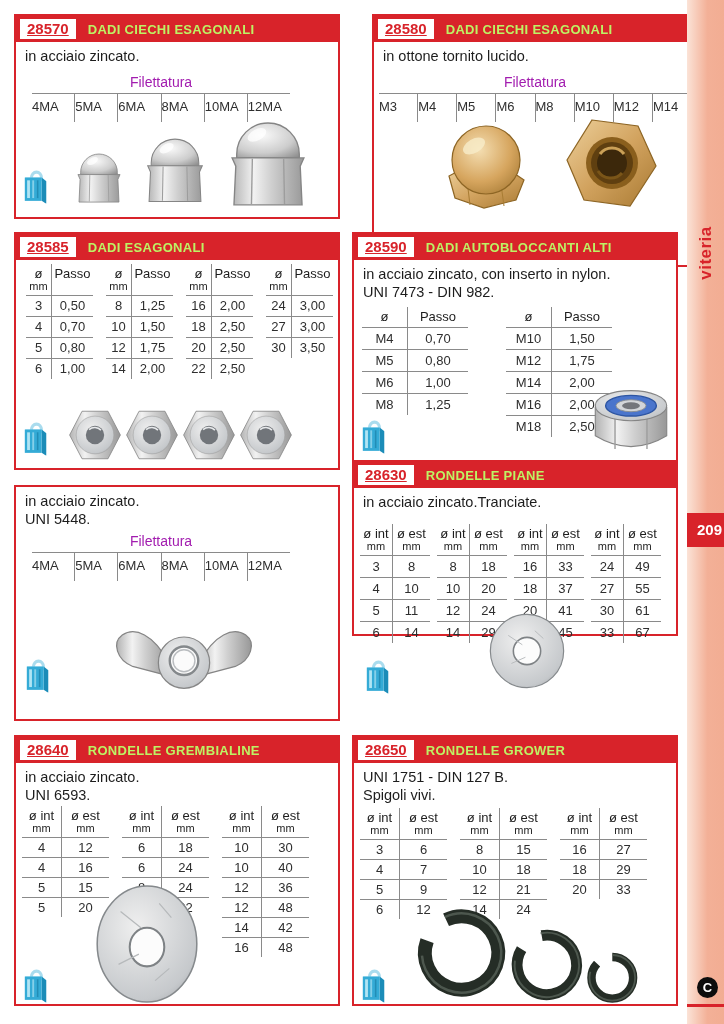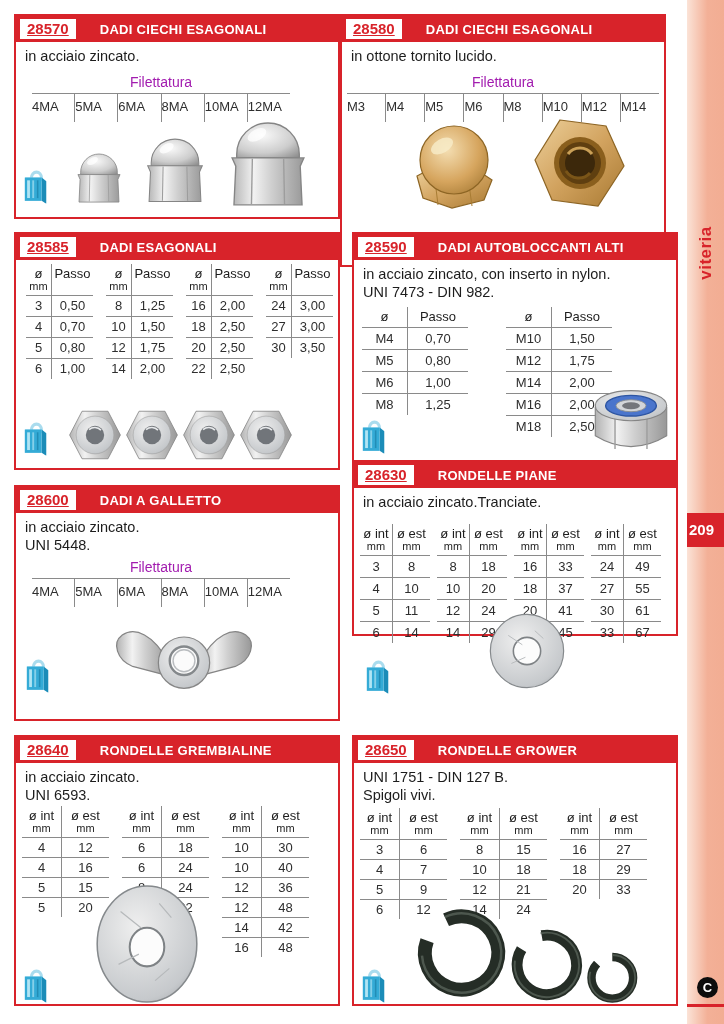--- a/index.html
+++ b/index.html
@@ -5,21 +5,21 @@
   *{margin:0;padding:0;box-sizing:border-box}
   html,body{width:724px;height:1024px}
   body{font-family:"Liberation Sans",sans-serif;background:#fff;position:relative;overflow:hidden}
   #page{position:absolute;inset:0;background:#fff}
 
   
   .box{position:absolute;width:326px;background:#fff;border:2px solid #d8232a}
   .box-head{position:relative;height:26px;background:#d8232a;display:flex;align-items:center}
   .code{background:#fff;color:#d8232a;font-weight:bold;font-size:15px;text-decoration:underline;
         margin-left:4px;padding:1px 7px 2px;line-height:17px}
-  .title{color:#ffffff;font-weight:bold;font-size:13px;margin-left:24px;letter-spacing:.3px;white-space:nowrap}
+  .title{color:#bef264;font-weight:bold;font-size:13px;margin-left:12px;letter-spacing:.3px;white-space:nowrap}
   .desc{margin:6px 8px 0 9px;font-size:14.5px;color:#1d1d1d;line-height:17.5px}
 
   
   .tbl{position:relative}
   .tcap{text-align:center;font-size:14px;color:#a21caf;padding-bottom:3px}
   .strip-row{display:flex;border-top:1px solid #8a8a8a}
   .strip-cell{flex:1;text-align:left;font-size:13px;color:#2e2e2e;padding:5px 0 8px}
   .strip-cell + .strip-cell{border-left:1px solid #8a8a8a}
 
   
@@ -35,21 +35,21 @@
 
   .img{position:absolute}
   .bag{position:absolute;width:28px;height:38px}
 
   
   .sidebar{position:absolute;top:0;right:0;width:37px;height:1024px;
            background:linear-gradient(to right,#fbe3d7 0%,#f3b097 55%,#f2ad93 100%)}
   .sidebar-label{position:absolute;top:253px;left:50%;transform:translate(-50%,-50%) rotate(-90deg);
                  color:#d8232a;font-weight:bold;font-size:17px;letter-spacing:.5px}
   .page-badge{position:absolute;top:513px;left:0;width:100%;height:34px;background:#d8232a;
-              color:#fff;font-weight:bold;font-size:15px;line-height:34px;padding-left:2px}
+              color:#fff;font-weight:bold;font-size:15px;line-height:34px;padding-left:10px}
   .logo-dot{position:absolute;top:977px;left:10px;width:21px;height:21px;background:#0d0d0d;border-radius:50%;
             color:#fff;font-weight:bold;font-size:13px;text-align:center;line-height:21px}
   .sidebar-rule{position:absolute;top:1004px;left:0;width:100%;height:3px;background:#d8232a}
 </style>
 </head>
 <body>
 
 <svg width="0" height="0" style="position:absolute" aria-hidden="true">
   <defs>
     <linearGradient id="gSilver" x1="0" y1="0" x2="1" y2="0">
@@ -127,21 +127,21 @@
     <svg class="img" style="left:50px;top:88px;width:250px;height:105px" viewBox="0 0 250 105">
       <use href="#sym-capnut" x="6" y="36" width="54" height="68"></use>
       <use href="#sym-capnut" x="74" y="18" width="70" height="86"></use>
       <use href="#sym-capnut" x="156" y="2" width="92" height="102"></use>
     </svg>
     <svg class="bag" style="left:6px;top:150px" viewBox="0 0 30 40">
         <use href="#sym-bag"></use>
       </svg>
   </section>
 
-  <section class="box" style="left:340px;top:14px;height:253px">
+  <section class="box" style="left:372px;top:14px;height:253px">
     <header class="box-head">
       <span class="code">28580</span>
       <span class="title">DADI CIECHI ESAGONALI</span>
     </header>
     <div class="desc">
         <div>in ottone tornito lucido.</div>
       </div>
     <div class="tbl" style="width:312px;margin:8px 0 0 5px">
         <div class="tcap">Filettatura</div>
         <div class="strip-row">
@@ -371,24 +371,20 @@
       <ellipse cx="50" cy="38" rx="27" ry="11" fill="#4a75cc" stroke="#2d55a2" stroke-width="1.5"></ellipse>
       <ellipse cx="50" cy="38" rx="16" ry="6.4" fill="#d3d6d9" stroke="#8b8f93"></ellipse>
       <ellipse cx="50" cy="38" rx="9.5" ry="3.8" fill="#73767b"></ellipse>
     </svg>
     <svg class="bag" style="left:6px;top:182px" viewBox="0 0 30 40">
         <use href="#sym-bag"></use>
       </svg>
   </section>
 
   <section class="box" style="left:14px;top:485px;height:236px">
-    <header class="box-head">
-      <span class="code">28600</span>
-      <span class="title">DADI A GALLETTO</span>
-    </header>
     <div class="desc">
         <div>in acciaio zincato.</div>
         <div>UNI 5448.</div>
       </div>
     <div class="tbl" style="width:258px;margin:5px 0 0 16px">
         <div class="tcap">Filettatura</div>
         <div class="strip-row">
           <div class="strip-cell">4MA</div>
           <div class="strip-cell">5MA</div>
           <div class="strip-cell">6MA</div>

